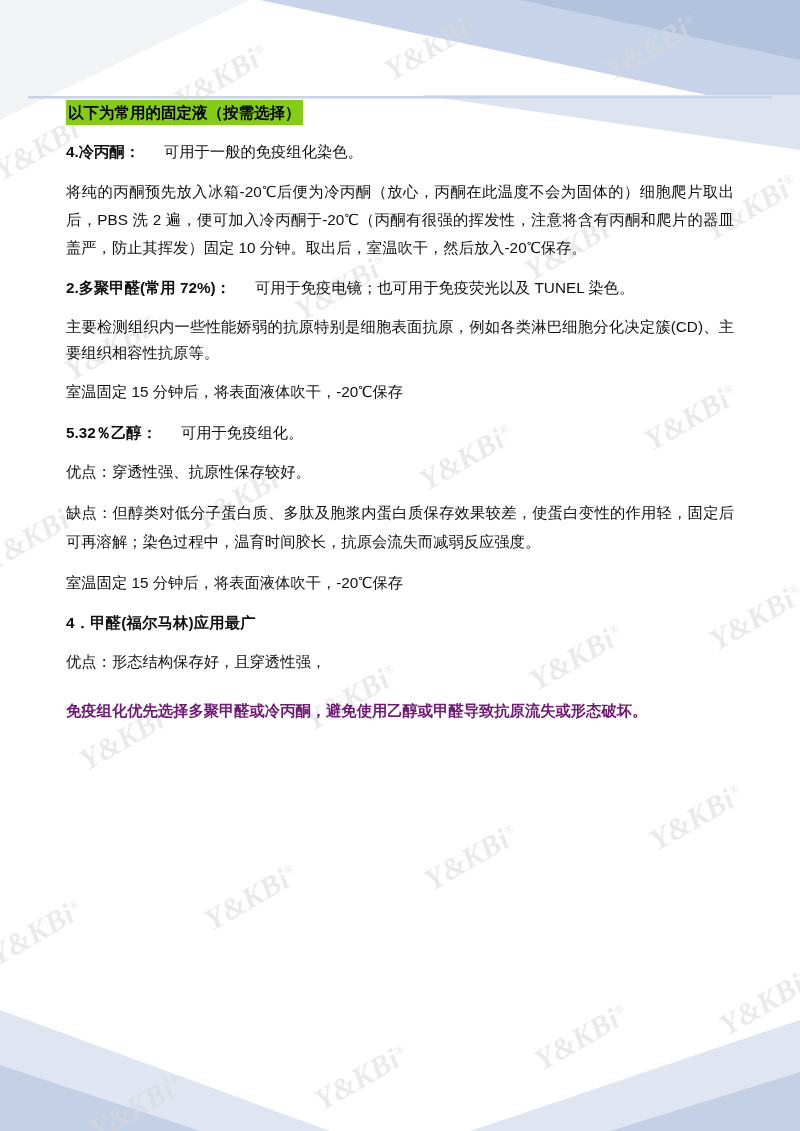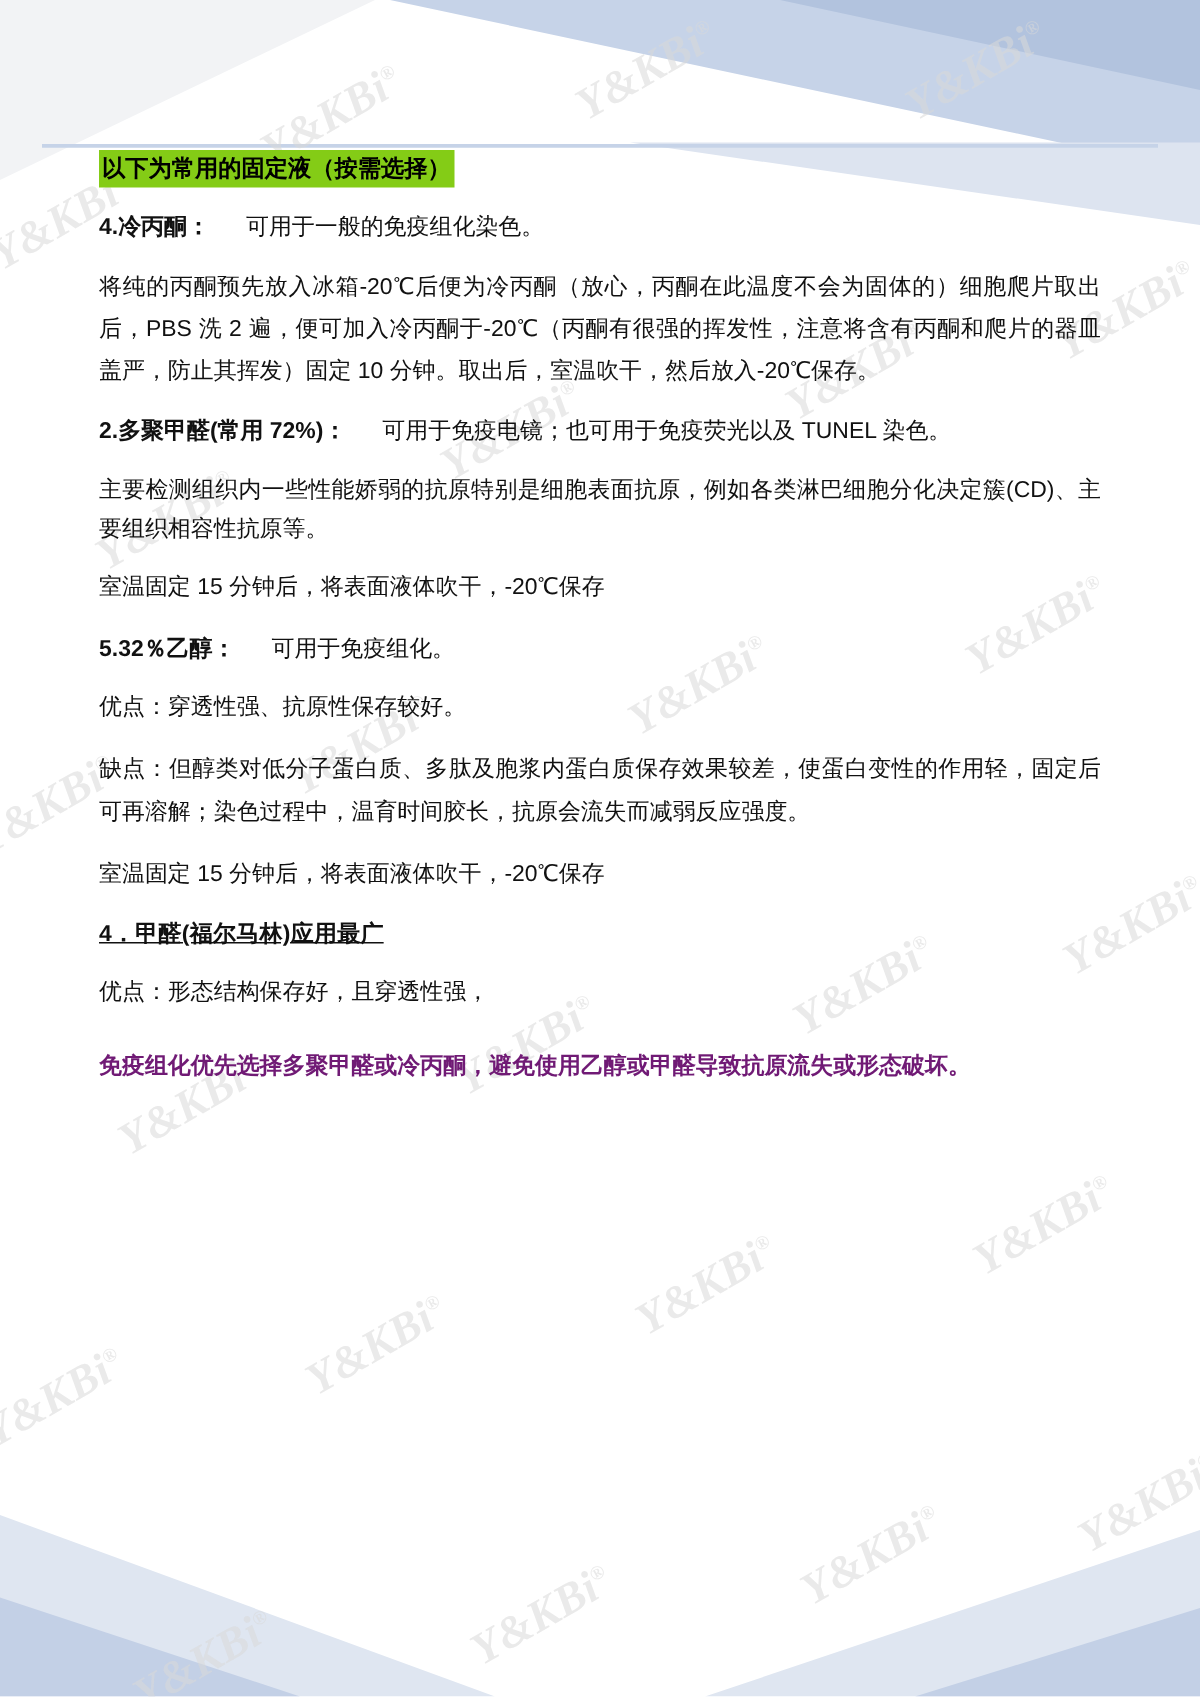--- a/index.html
+++ b/index.html
@@ -85,21 +85,20 @@
     line-height: 1.72;
     margin-bottom: 12px;
   }
   p.warn {
     color: #701a75;
     font-weight: bold;
     margin-top: 20px;
   }
   .item4 {
     letter-spacing: .2px;
-    text-decoration: underline;
   }
 </style>
 </head>
 <body>
 
 <div class="page-bg">
   <svg class="bg-svg" width="800" height="1131" viewBox="0 0 800 1131">
 
     <polygon points="0,0 250,0 0,120" fill="#f2f3f5"></polygon>
 

